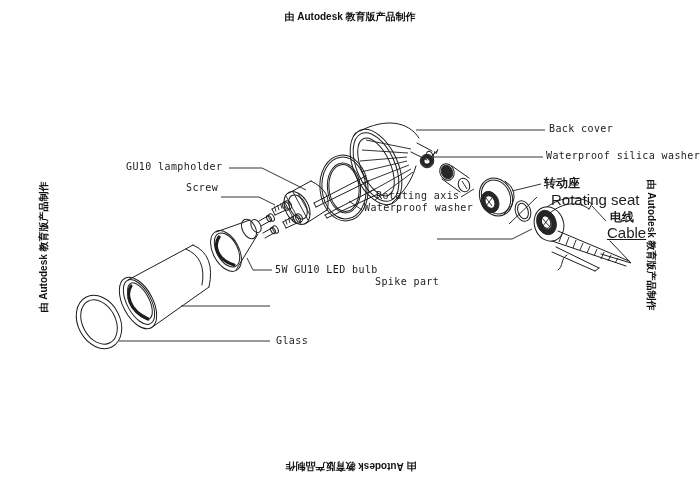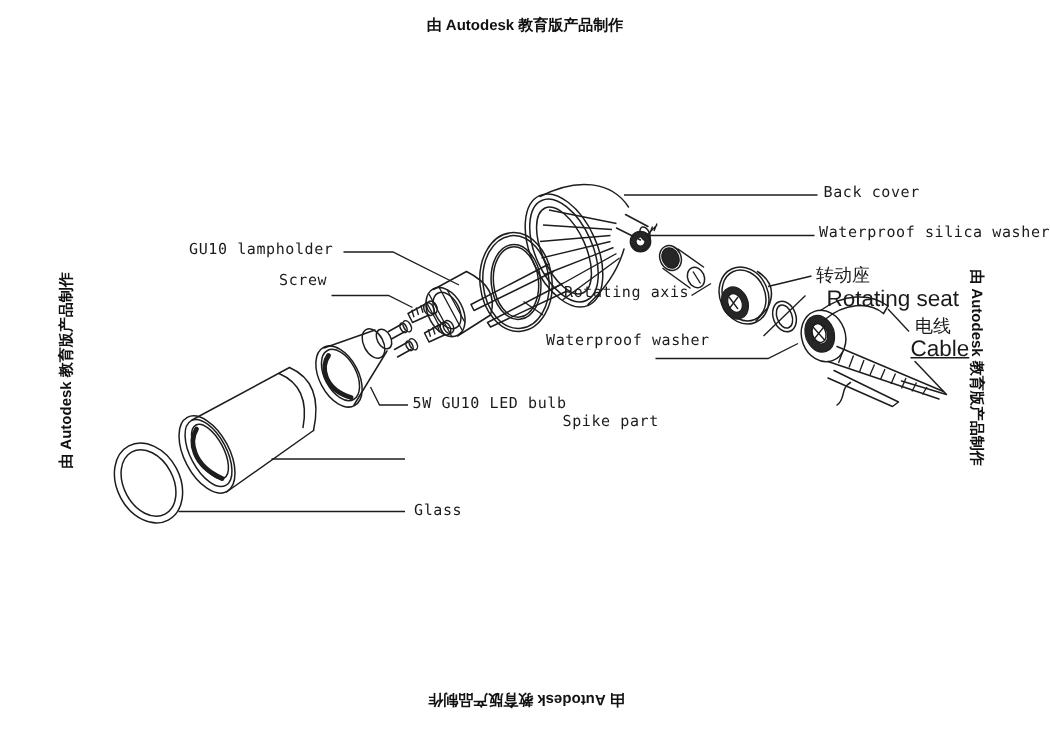--- a/index.html
+++ b/index.html
@@ -6,21 +6,21 @@
   .canvas{position:relative;width:700px;height:494px;background:#ffffff;overflow:hidden;
           font-family:"Liberation Sans",sans-serif;}
   svg{position:absolute;left:0;top:0;}
   .ln{stroke:#1d1d1d;stroke-width:1;fill:none;stroke-linecap:round;stroke-linejoin:round;}
   .thin{stroke:#1d1d1d;stroke-width:0.9;fill:none;}
   .thick{stroke:#1d1d1d;stroke-width:3.2;fill:none;stroke-linecap:round;}
   .dark{fill:#262626;stroke:#1d1d1d;stroke-width:0.8;}
   .lbl{position:absolute;white-space:nowrap;color:#1b1b1b;}
   .cad{font-family:"DejaVu Sans Mono",monospace;font-size:10px;letter-spacing:0.4px;}
   .sans{font-family:"Liberation Sans",sans-serif;font-size:15px;}
-  .cjk{font-family:"Liberation Sans",sans-serif;font-size:12px;}
+  .cjk{font-family:"Liberation Sans",sans-serif;font-size:12px;font-weight:bold;}
   .wm{position:absolute;font-family:"Liberation Sans",sans-serif;font-size:10px;font-weight:bold;
       color:#111;white-space:nowrap;}
   .wm.top{left:350px;top:17px;transform:translate(-50%,-50%);}
   .wm.bottom{left:351px;top:466px;transform:translate(-50%,-50%) rotate(180deg);}
   .wm.left{left:44px;top:247px;transform:translate(-50%,-50%) rotate(-90deg);}
   .wm.right{left:651px;top:245px;transform:translate(-50%,-50%) rotate(90deg);}
 </style>
 </head>
 <body>
 
@@ -164,21 +164,21 @@
       <path d="M270,306 L181,306"></path>
       <path d="M270,341 L119,341"></path>
     </g>
   </svg>
 
   <div class="lbl cad" style="left:549px;top:123px;">Back cover</div>
   <div class="lbl cad" style="left:546px;top:150px;">Waterproof silica washer</div>
   <div class="lbl cjk" style="left:544px;top:175px;">转动座</div>
   <div class="lbl sans" style="left:551px;top:191px;">Rotating seat</div>
   <div class="lbl cad" style="left:376px;top:190px;">Rotating axis</div>
-  <div class="lbl cad" style="left:364px;top:222px;text-align:center;">Waterproof washer</div>
+  <div class="lbl cad" style="left:364px;top:202px;text-align:center;">Waterproof washer</div>
   <div class="lbl cjk" style="left:610px;top:209px;">电线</div>
   <div class="lbl sans" style="left:607px;top:224px;text-decoration:underline;">Cable</div>
   <div class="lbl cad" style="left:375px;top:232px;margin-top:44px;">Spike part</div>
   <div class="lbl cad" style="left:126px;top:161px;">GU10 lampholder</div>
   <div class="lbl cad" style="left:186px;top:182px;">Screw</div>
   <div class="lbl cad" style="left:275px;top:264px;">5W GU10 LED bulb</div>
   <div class="lbl cad" style="left:276px;top:335px;">Glass</div>
 
   <div class="wm top">由 Autodesk 教育版产品制作</div>
   <div class="wm bottom">由 Autodesk 教育版产品制作</div>

